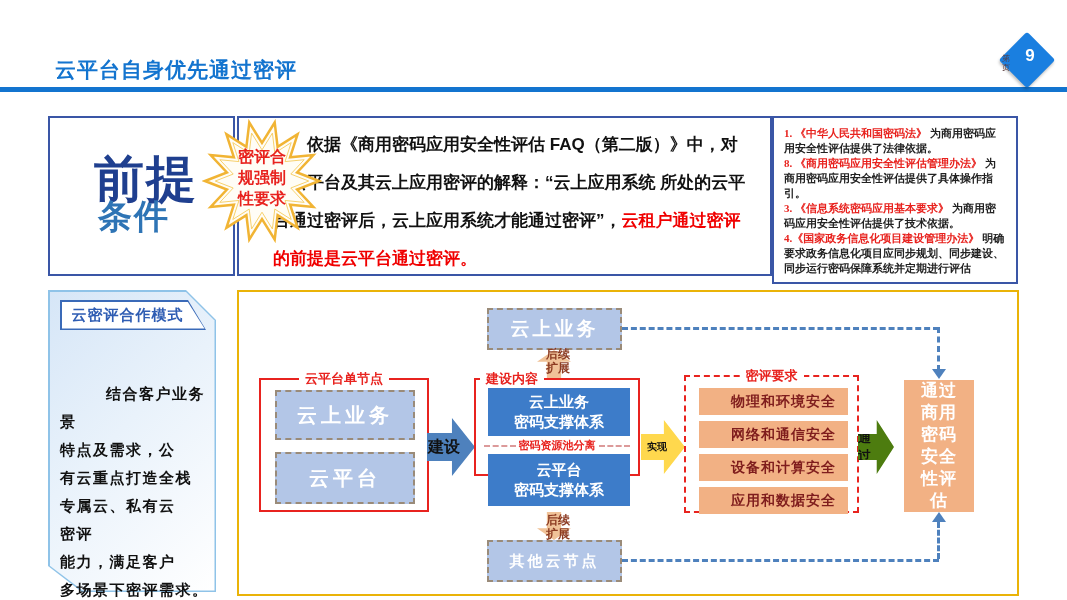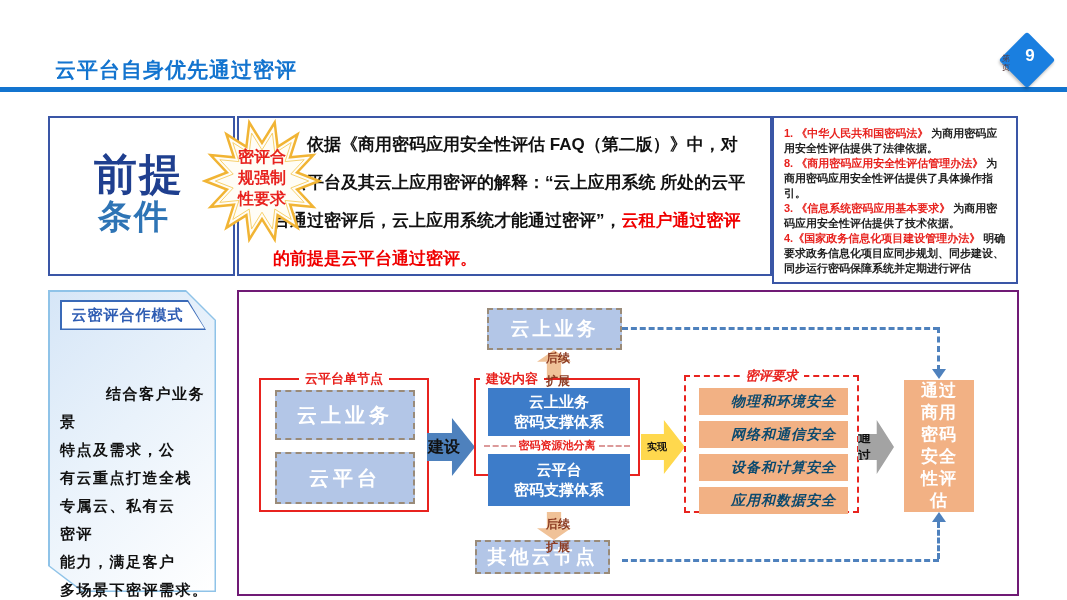--- a/index.html
+++ b/index.html
@@ -9,89 +9,89 @@
   
   .slide-title { position:absolute; left:55px; top:28px; font-size:21px; font-weight:bold; color:#1374cf; letter-spacing:1px; }
   .title-rule { position:absolute; left:0; top:59px; width:1067px; height:5px; background:#1374cf; }
   .page-diamond { position:absolute; left:1007px; top:12px; width:40px; height:40px; background:#1a7fe0; transform:rotate(45deg); border-radius:3px; box-shadow:1px 2px 3px rgba(0,0,0,.25); }
   .page-number { position:absolute; left:1016px; top:18px; width:28px; text-align:center; color:#fff; font-size:17px; font-weight:bold; }
   .page-marker { position:absolute; left:1002px; top:26px; width:10px; font-size:8px; line-height:9px; color:#5a3a3a; white-space:pre-line; }
 
   
   .box-blue { position:absolute; background:#fff; border:2px solid #3a56a6; }
   #premise-box { left:48px; top:88px; width:187px; height:160px; }
-  .premise-line1 { position:absolute; left:44px; top:28px; font-size:43px; font-weight:bold; color:#1f3f8f; letter-spacing:2px; }
+  .premise-line1 { position:absolute; left:44px; top:28px; font-size:50px; font-weight:bold; color:#1f3f8f; letter-spacing:2px; }
   .premise-line2 { position:absolute; left:48px; top:76px; font-size:34px; font-weight:bold; color:#2e74b5; letter-spacing:2px;font-family:Liberation Mono, monospace; }
 
   #burst { position:absolute; left:202px; top:90px; width:120px; height:126px; z-index:5; }
   .burst-text { position:absolute; left:202px; top:118px; width:120px; text-align:center; font-size:16px; line-height:21px; font-weight:bold; color:#e8221e; white-space:pre-line; z-index:6; }
 
   #quote-box { left:237px; top:88px; width:535px; height:160px; }
   .quote-p { position:absolute; left:34px; top:8px; width:474px; font-size:17px; line-height:38px; font-weight:bold; color:#111; text-indent:2em; }
   .quote-red { color:#f00000; }
 
   #laws-box { left:772px; top:88px; width:246px; height:168px; padding:8px 10px; }
   .law-item { font-size:11px; line-height:15px; font-weight:600; color:#222; }
-  .law-title { color:#e8221e; font-weight:bold; }
+  .law-title { color:#e8221e; font-weight:bold;font-family:Liberation Serif, serif; }
 
   
   .panel-shape { position:absolute; left:48px; top:262px; width:168px; height:302px;
     clip-path:polygon(0 0, calc(100% - 30px) 0, 100% 30px, 100% 100%, 34px 100%, 0 calc(100% - 26px)); }
   .panel-outer { background:#8fc3e8; }
   .panel-inner { position:absolute; left:49.5px; top:263.5px; width:165px; height:299px;
     clip-path:polygon(0 0, calc(100% - 29px) 0, 100% 29px, 100% 100%, 33px 100%, 0 calc(100% - 25px));
     background:linear-gradient(135deg,#d6e6f7 0%, #e9f2fb 45%, #ffffff 100%); }
   .tag-outer { position:absolute; left:60px; top:272px; width:146px; height:30px; background:#3a6ab8;
     clip-path:polygon(0 0, calc(100% - 18px) 0, 100% 100%, 0 100%); z-index:3; }
   .tag-inner { position:absolute; left:61.5px; top:273.5px; width:143px; height:27px; background:#fff;
     clip-path:polygon(0 0, calc(100% - 17px) 0, 100% 100%, 0 100%);
     display:flex; align-items:center; padding-left:10px; z-index:4;
     font-size:15px; font-weight:bold; color:#2f5db3; letter-spacing:1px; }
   .panel-body { position:absolute; left:60px; top:352px; width:150px; font-size:15px; font-weight:bold; color:#111;
     line-height:28px; letter-spacing:1.5px; white-space:pre-line; text-indent:46px; z-index:3; }
 
   
-  #diagram { position:absolute; left:237px; top:262px; width:782px; height:306px; background:#fff; border:2px solid #701a75; }
+  #diagram { position:absolute; left:237px; top:262px; width:782px; height:306px; background:#fff; border:2px solid #eab308; }
   .cloudbox { position:absolute; background:#b3c6e7; border:2px dashed #9a8b79; color:#fff; font-weight:bold;
     display:flex; align-items:center; justify-content:center; letter-spacing:3px; }
   #cloud-top { left:248px; top:16px; width:135px; height:42px; font-size:19px; }
-  #cloud-other { left:236px; top:248px; width:135px; height:34px; font-size:19px; }
+  #cloud-other { left:248px; top:248px; width:135px; height:42px; font-size:15px; }
   .redgroup { position:absolute; border:2.5px solid #e8231f; background:#fff; }
   #group-left { left:20px; top:86px; width:170px; height:134px; }
   #group-build { left:235px; top:86px; width:166px; height:98px; }
-  #group-req { left:445px; top:83px; width:175px; height:138px; border:2.5px dashed #e8231f; background:transparent;font-style:italic; }
+  #group-req { left:445px; top:83px; width:175px; height:138px; border:2.5px dashed #e8231f; background:transparent; }
   .group-label { position:absolute; top:-10px; background:#fff; padding:0 6px; font-size:13px; font-weight:bold; color:#e8231f; white-space:nowrap; }
   .label-center { left:50%; transform:translateX(-50%);text-align:right; }
   .label-left { left:4px; }
   .innerlight { position:absolute; left:14px; width:140px; background:#b3c6e7; border:2px dashed #9a8b79; color:#fff;
     font-weight:bold; font-size:20px; letter-spacing:4px; display:flex; align-items:center; justify-content:center; }
   #lg-box1 { top:10px; height:50px; }
   #lg-box2 { top:72px; height:52px; }
   .innersolid { position:absolute; left:12px; width:142px; background:#3d7cc9; color:#fff; font-weight:bold; font-size:15px;
     line-height:20px; text-align:center; display:flex; align-items:center; justify-content:center; white-space:pre-line; }
   #bg-box1 { top:8px; height:48px; }
   #bg-box2 { top:74px; height:52px; }
   .pool-divider { position:absolute; left:8px; right:8px; top:58px; display:flex; align-items:center; gap:3px; }
   .pool-divider::before, .pool-divider::after { content:""; flex:1; border-top:2px dashed #dc9a9a; }
   .pool-divider span { font-size:11px; font-weight:bold; color:#e8231f; white-space:nowrap; }
 
   .req-rows { position:absolute; left:13px; top:11px; width:149px; display:flex; flex-direction:column; gap:6px; }
-  .req-row { height:27px; background:#f2b184; color:#0c4a6e; font-size:14px; font-weight:bold;
+  .req-row { height:27px; background:#f2b184; color:#7f1d1d; font-size:14px; font-weight:bold;
     display:flex; align-items:center; justify-content:center; letter-spacing:1px;padding-left:20px; }
 
   .arrow { position:absolute; display:flex; align-items:center; justify-content:center; font-weight:bold; color:#111; }
   .arrow-right { clip-path:polygon(0% 26%, 52% 26%, 52% 0%, 100% 50%, 52% 100%, 52% 74%, 0% 74%); }
   .arrow-up { clip-path:polygon(50% 0%, 100% 42%, 71% 42%, 71% 100%, 29% 100%, 29% 42%, 0% 42%); }
   .arrow-down { clip-path:polygon(29% 0%, 71% 0%, 71% 58%, 100% 58%, 50% 100%, 0% 58%, 29% 58%); }
   #arrow-build { left:188px; top:126px; width:48px; height:58px; background:#4e81bd; font-size:16px; padding-right:14px; }
   #arrow-realize { left:402px; top:128px; width:44px; height:54px; background:#ffd84d; font-size:10px; padding-right:12px; }
-  #arrow-pass { left:619px; top:128px; width:36px; height:54px; background:#a3a3a3; font-size:13px; padding-right:16px; }
+  #arrow-pass { left:619px; top:128px; width:36px; height:54px; background:#4d7c0f; font-size:13px; padding-right:16px; }
   #arrow-expand-top { left:298px; top:58px; width:34px; height:28px; background:#f0c298; }
   #arrow-expand-bottom { left:298px; top:220px; width:34px; height:28px; background:#f0c298; }
-  .expand-label { position:absolute; width:46px; text-align:center; font-size:12px; line-height:23px; font-weight:bold;
+  .expand-label { position:absolute; width:46px; text-align:center; font-size:12px; line-height:14px; font-weight:bold;
     color:#8c3b22; white-space:pre-line; z-index:4; }
   #expand-label-top { left:296px; top:55px; }
   #expand-label-bottom { left:296px; top:221px; }
 
   #result-box { position:absolute; left:665px; top:88px; width:70px; height:132px; background:#f2b184; color:#fff;
     font-size:17px; font-weight:bold; line-height:22px; letter-spacing:1px; display:flex; align-items:center;
     justify-content:center; text-align:center; padding:0 12px; }
 
   .dash-h { position:absolute; height:0; border-top:3px dashed #4e81bd; }
   .dash-v { position:absolute; width:0; border-left:3px dashed #4e81bd; }

